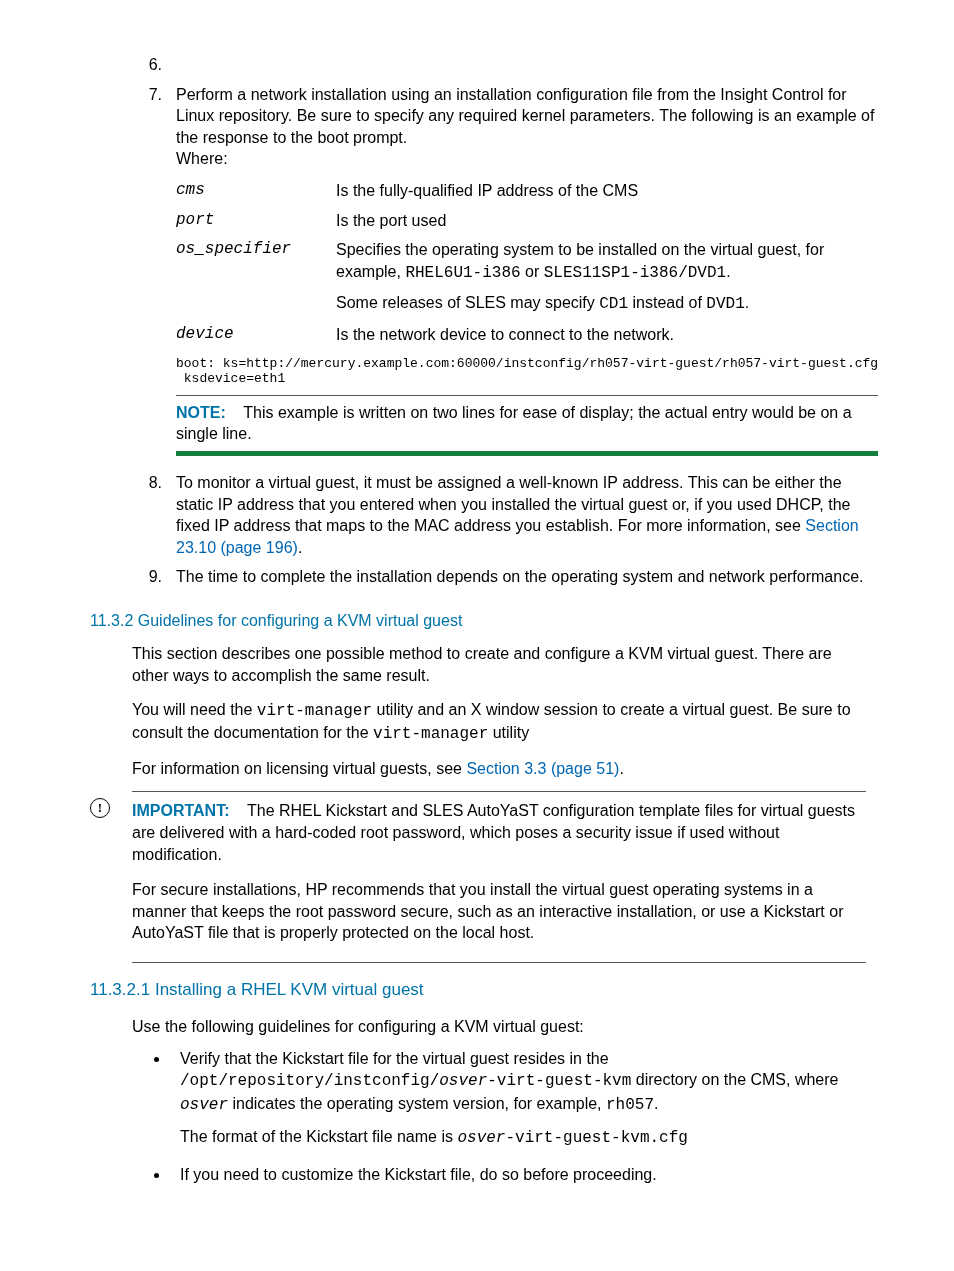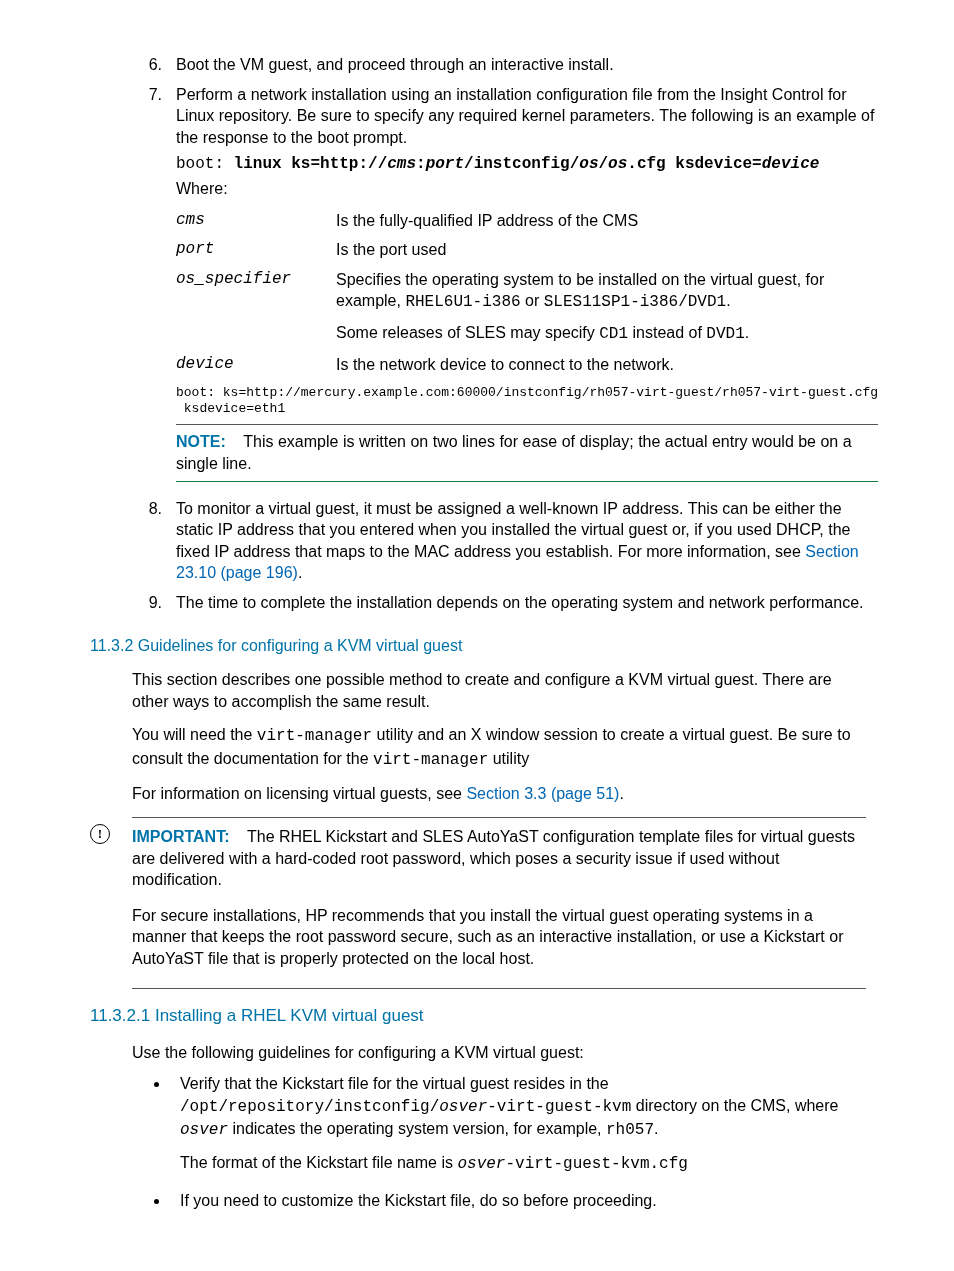--- a/index.html
+++ b/index.html
@@ -30,21 +30,21 @@
     padding-right: 14px;
   }
   ol.main-list > li .content {
     flex: 1;
   }
   .code { font-family: "Courier New", monospace; }
   .bold { font-weight: bold; }
   .italic { font-style: italic; }
   .note-box {
     border-top: 1px solid #555;
-    border-bottom: 1px solid #15803d;
+    border-bottom: 5px solid #15803d;
     padding: 6px 0;
     margin: 8px 0;
   }
   .imp-box {
     border-top: 1px solid #555;
     border-bottom: 1px solid #555;
     padding: 8px 0;
     margin: 8px 0 14px 0;
     position: relative;
   }
@@ -108,30 +108,26 @@
   p { margin: 14px 0 10px 0; }
   .para-block p { margin: 0 0 12px 0; }
 </style>
 </head>
 <body>
 
 <ol class="main-list">
 
   <li>
     <div class="num">6.</div>
-    <div class="content">Boot the VM guest, and proceed through an interactive install.</div>
   </li>
 
   <li>
     <div class="num">7.</div>
     <div class="content">
       <div>Perform a network installation using an installation configuration file from the Insight Control for Linux repository. Be sure to specify any required kernel parameters. The following is an example of the response to the boot prompt.</div>
-      <p class="code" style="margin:6px 0 2px 0;">
-        <span>boot: </span><span class="bold">linux ks=http://</span><span class="bold italic">cms</span><span class="bold">:</span><span class="bold italic">port</span><span class="bold">/instconfig/</span><span class="bold italic">os</span><span class="bold">/</span><span class="bold italic">os</span><span class="bold">.cfg ksdevice=</span><span class="bold italic">device</span>
-      </p>
       <div>Where:</div>
       <table class="def">
         <tbody>
             <tr>
           <td class="code italic">cms</td>
           <td>Is the fully-qualified IP address of the CMS</td>
         </tr>
         <tr>
           <td class="code italic">port</td>
           <td>Is the port used</td>

